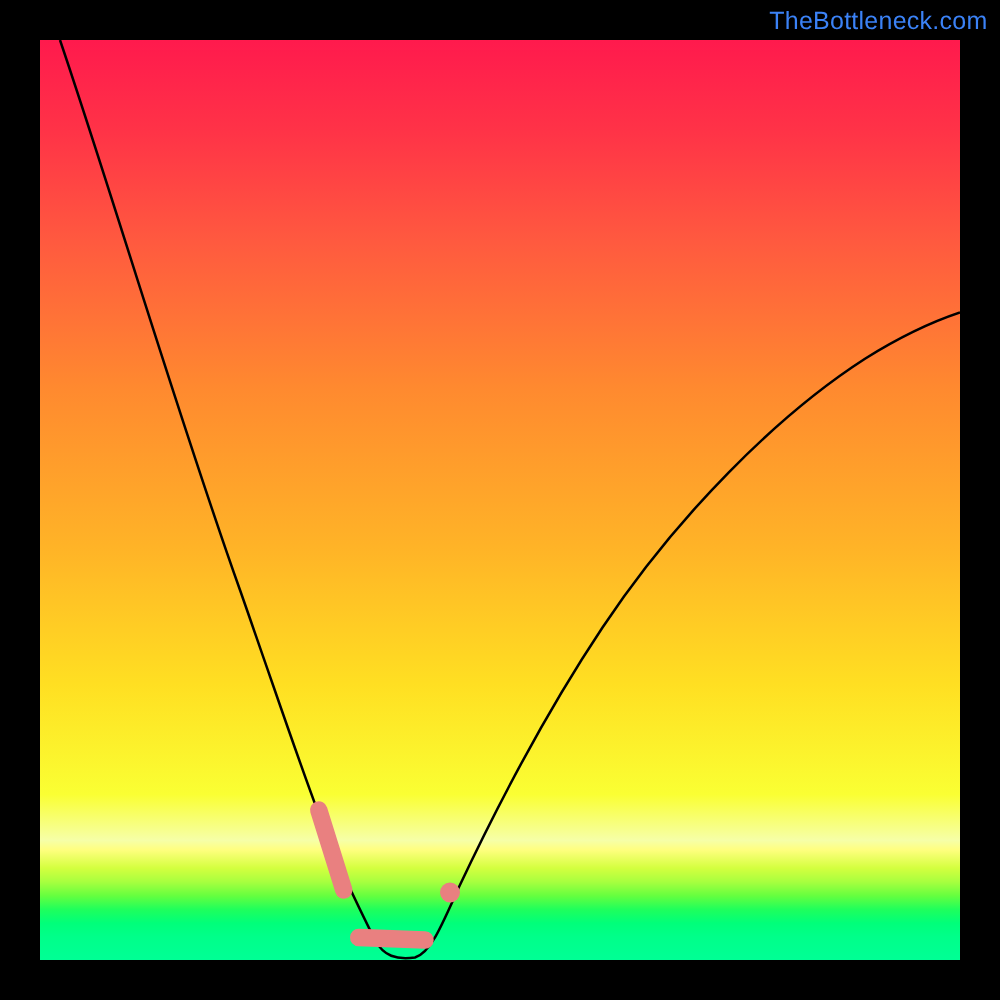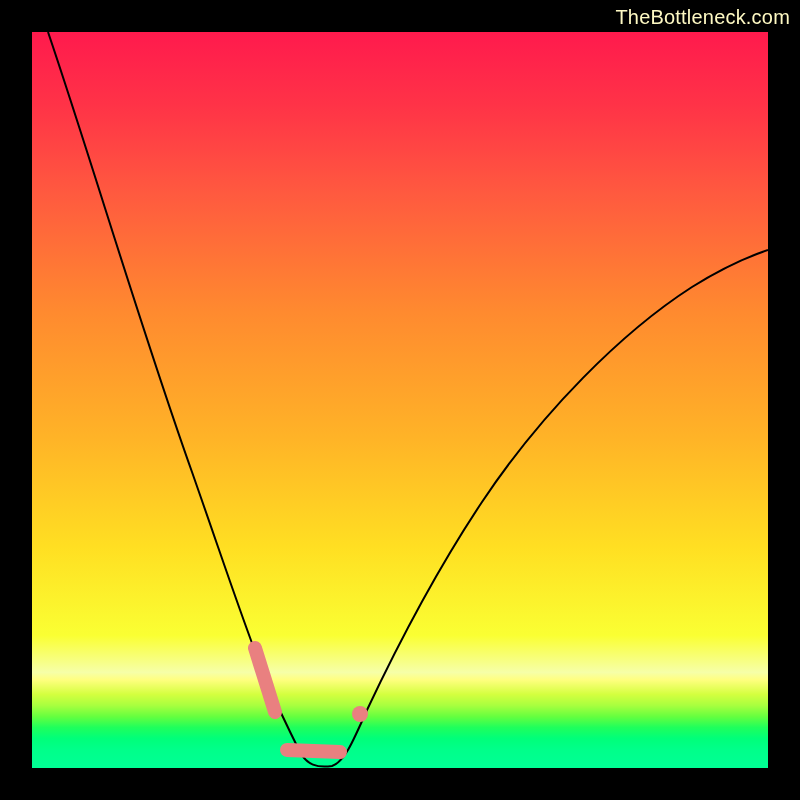--- a/index.html
+++ b/index.html
@@ -47,21 +47,21 @@
       #1fff5c 94.5%,
       #00ff7a 96%,
       #00ff8a 97.5%,
       #00ff95 100%
     );
   }
   .watermark {
     position: absolute;
     top: 6px;
     right: 10px;
-    color: #fef9c3;
+    color: #3b82f6;
     font-size: 20px;
     letter-spacing: 0.2px;
     font-weight: 500;
   }
   svg.curves {
     position: absolute;
     inset: 0;
     width: 736px;
     height: 736px;
   }

